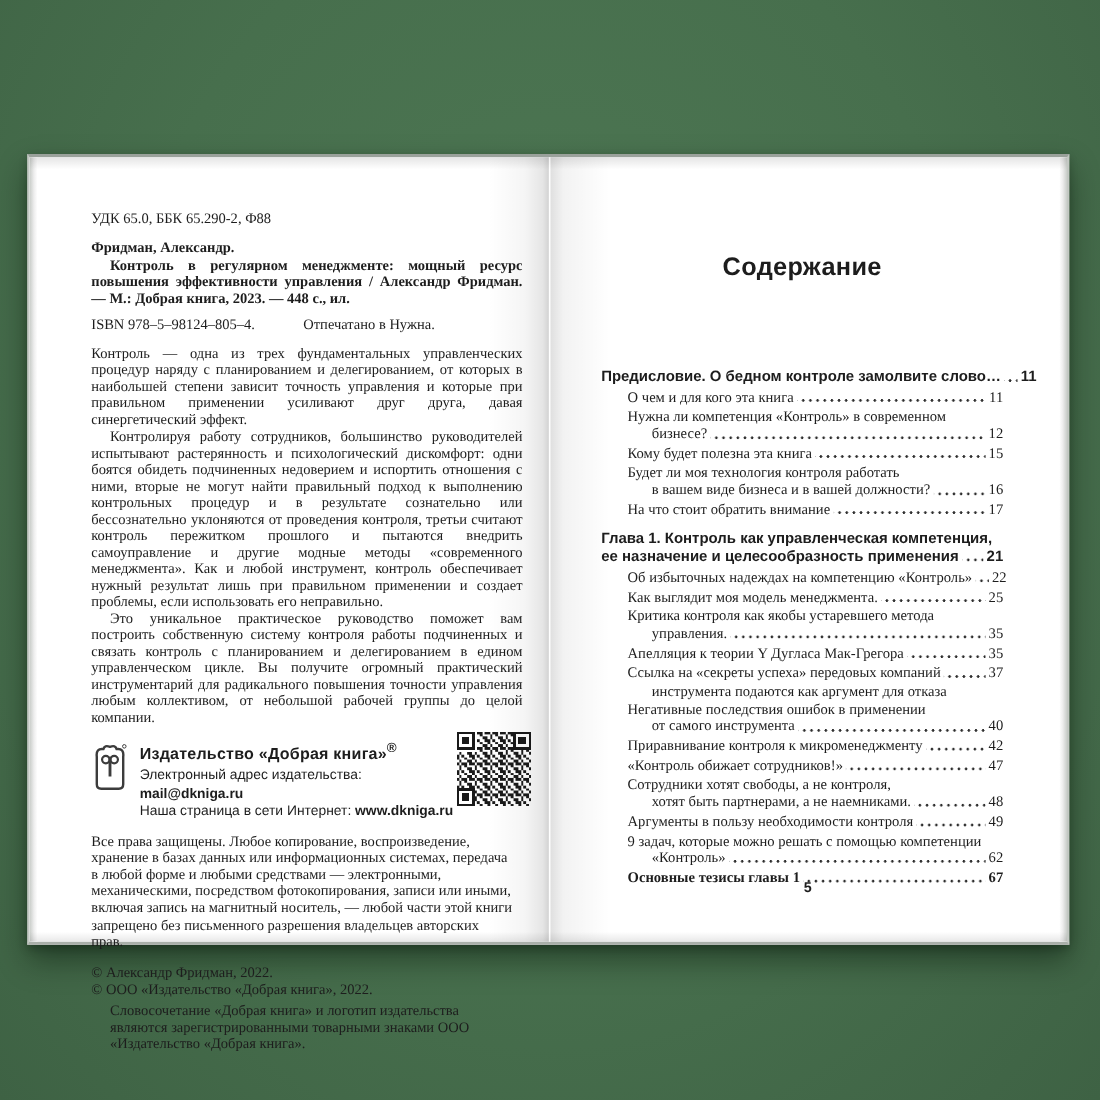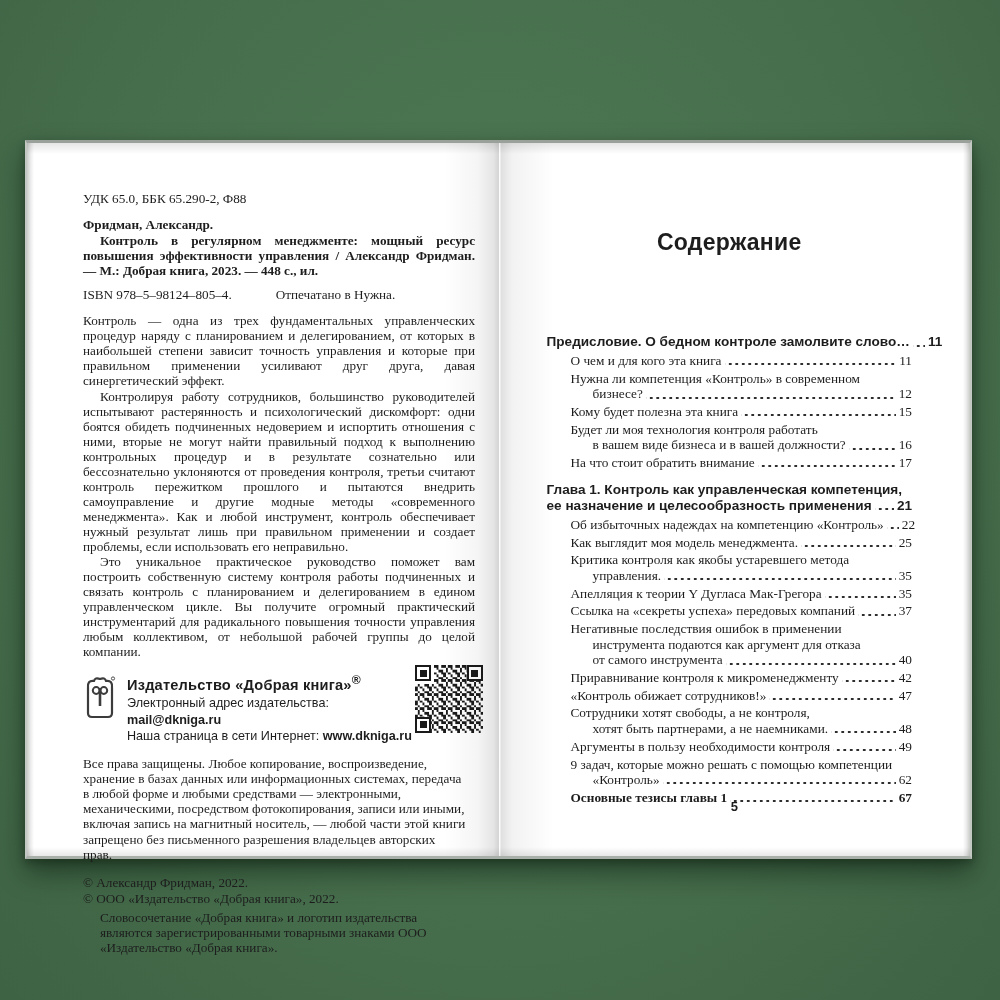--- a/index.html
+++ b/index.html
@@ -299,22 +299,22 @@
                   </div>
                   <div class="toc-line leader">
                     <span class="toc-text">Ссылка на «секреты успеха» передовых компаний</span>
                     <span class="dots"></span>
                     <span class="pg">37</span>
                   </div>
                 </div>
               <div class="toc-entry">
                   <div>
 
+                  <div class="toc-line ind2">инструмента подаются как аргумент для отказа</div>
                   <div class="toc-line">Негативные последствия ошибок в применении</div>
-                  <div class="toc-line ind2">инструмента подаются как аргумент для отказа</div>
                 </div>
                   <div class="toc-line leader ind2">
                     <span class="toc-text">от самого инструмента</span>
                     <span class="dots"></span>
                     <span class="pg">40</span>
                   </div>
                 </div>
               <div class="toc-entry">
                   <div>
                     

